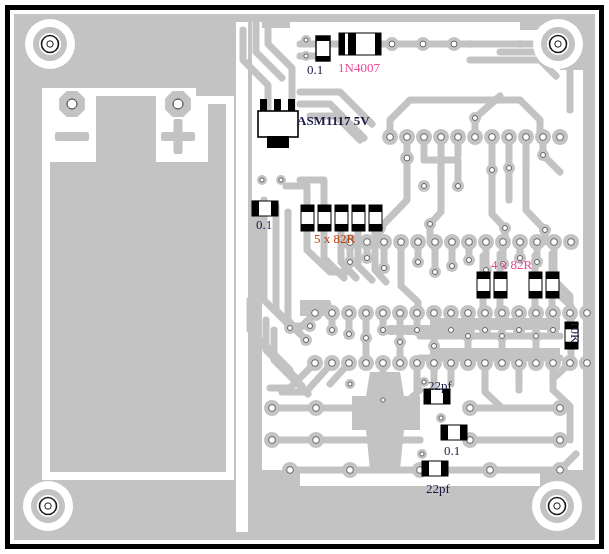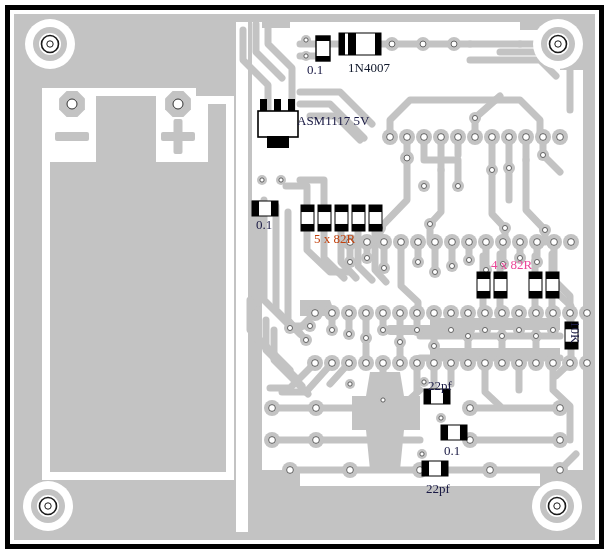--- a/index.html
+++ b/index.html
@@ -589,22 +589,22 @@
         <g>
           <rect x="422" y="461" width="26" height="15" fill="#ffffff" stroke="#000000" stroke-width="1"></rect>
           <rect x="422" y="461" width="7.0200000000000005" height="15" fill="#000000"></rect>
           <rect x="440.98" y="461" width="7.0200000000000005" height="15" fill="#000000"></rect>
         </g>
       </g>
   </svg>
 
   <div id="labels-layer">
       <div class="lbl" style="left: 307px; top: 63px; color: rgb(26, 26, 68);">0.1</div>
-      <div class="lbl" style="left: 348px; top: 61px; color: #0f172a;">1N4007</div>
-      <div class="lbl" style="left: 297px; top: 114px; color: rgb(26, 26, 68);">ASM1117 5V</div>
+      <div class="lbl" style="left: 338px; top: 61px; color: #ec4899;">1N4007</div>
+      <div class="lbl" style="left: 297px; top: 114px; color: rgb(26, 26, 68); font-weight: bold;">ASM1117 5V</div>
       <div class="lbl" style="left: 256px; top: 218px; color: rgb(26, 26, 68);">0.1</div>
       <div class="lbl" style="left: 314px; top: 232px; color: #c2410c;">5 x 82R</div>
       <div class="lbl" style="left: 491px; top: 258px; color: #ec4899;">4 x 82R</div>
       <div class="lbl rot" style="left: 582px; top: 321px; color: rgb(26, 26, 68);">10K</div>
       <div class="lbl" style="left: 428px; top: 379px; color: rgb(26, 26, 68);">22pf</div>
       <div class="lbl" style="left: 444px; top: 444px; color: rgb(26, 26, 68);">0.1</div>
       <div class="lbl" style="left: 426px; top: 482px; color: rgb(26, 26, 68);">22pf</div>
     </div>
 
 </div>

